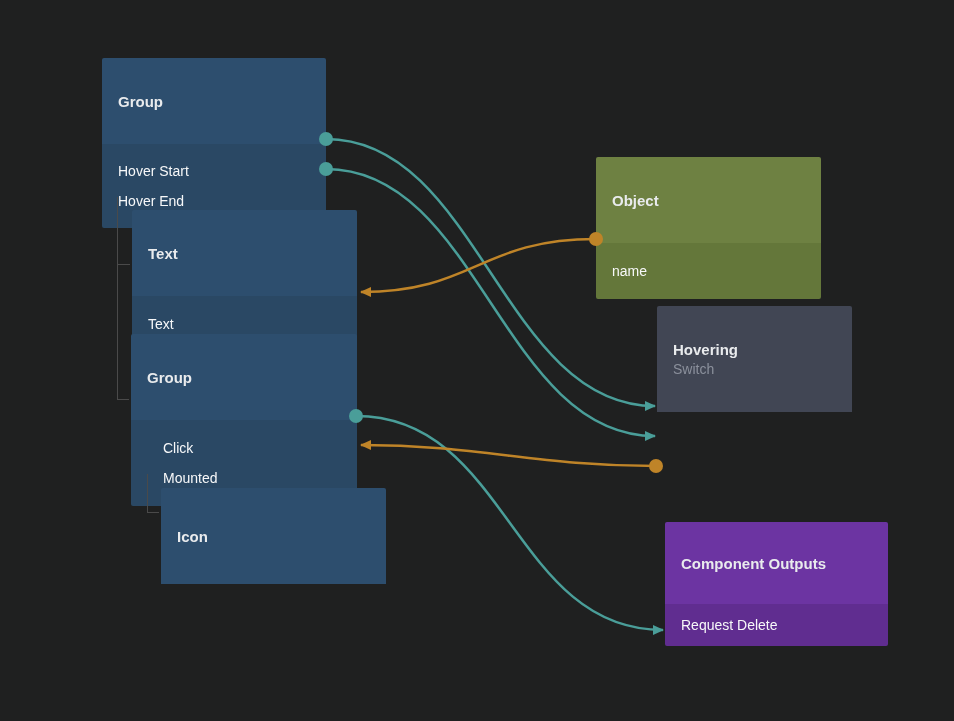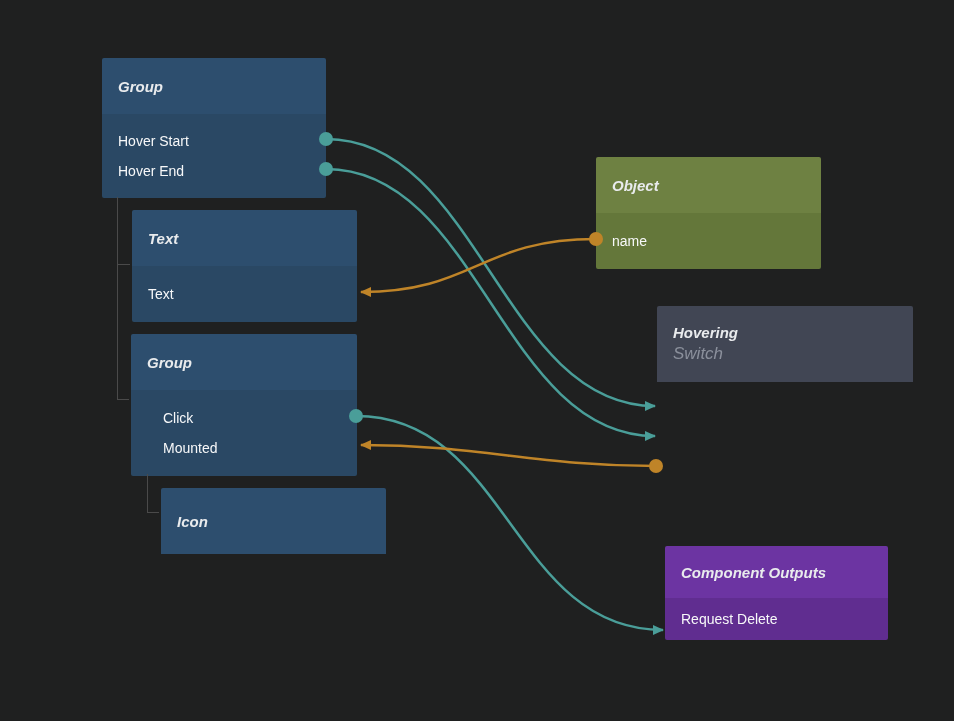--- a/index.html
+++ b/index.html
@@ -2,26 +2,26 @@
 <html><head>
 <meta charset="utf-8">
 <style>
   html,body { margin:0; padding:0; background:#1f2020; }
   #canvas {
     position:relative; width:954px; height:721px; overflow:hidden;
     background:#1f2020; font-family:"Liberation Sans", sans-serif;
   }
   .node { position:absolute; border-radius:2px; }
   .node-header {
-    display:flex; align-items:center; padding:1px 16px;
+    display:flex; align-items:center; padding:16px 16px;
     background:var(--header); color:#e9ebed;
-    font-size:15px; font-weight:600; border-radius:2px 2px 0 0;font-style:italic;
+    font-size:15px; font-weight:600; border-radius:2px 2px 0 0;
   }
   .node-header.two-line { flex-direction:column; align-items:flex-start; justify-content:center; }
-  .node-subtitle { font-size:17px; font-weight:400; color:#8b909c; margin-top:3px; }
+  .node-subtitle { font-size:14px; font-weight:400; color:#8b909c; margin-top:3px; }
   .node-body { background:var(--body); border-radius:0 0 2px 2px; }
   .port {
     height:30px; display:flex; align-items:center;
     padding:0 14px 0 16px; color:#f7f8f9; font-size:14px; font-weight:400;
   }
   .port.right { justify-content:flex-start; }
   .blue   { --header:#2d4e6e; --body:#2a4864; }
   .green  { --header:#6e8142; --body:#64773a; }
   .gray   { --header:#414654; --body:#393e4a; }
   .purple { --header:#6c34a2; --body:#602d90; }
@@ -81,28 +81,28 @@
     <div class="node-header" style="height:54px;text-align:center;">
       <span>Object</span>
     </div>
     <div class="node-body" style="padding:13px 0;">
       <div class="port">
         <span>name</span>
       </div>
     </div>
   </div>
 
-  <div class="node gray" style="left:657px; top:306px; width:256px;">
+  <div class="node gray" style="left:657px; top:306px; width:195px;">
     <div class="node-header two-line" style="height:74px;">
       <span>Hovering</span>
       <span class="node-subtitle">Switch</span>
     </div>
   </div>
 
-  <div class="node purple" style="left:665px; top:546px; width:223px;">
+  <div class="node purple" style="left:665px; top:522px; width:223px;">
     <div class="node-header" style="height:50px;">
       <span>Component Outputs</span>
     </div>
     <div class="node-body" style="padding:6px 0;">
       <div class="port">
         <span>Request Delete</span>
       </div>
     </div>
   </div>
 

